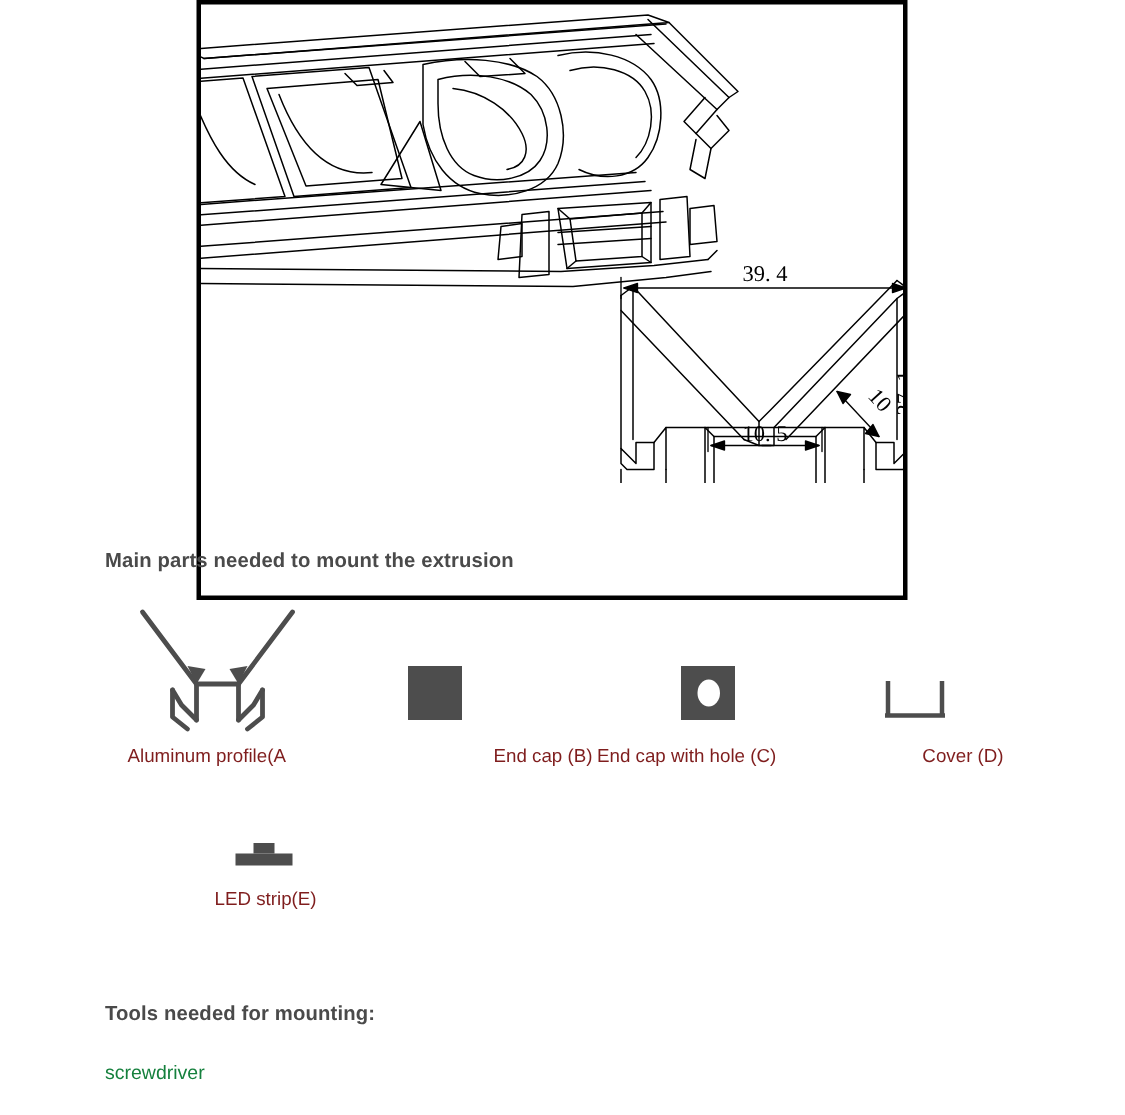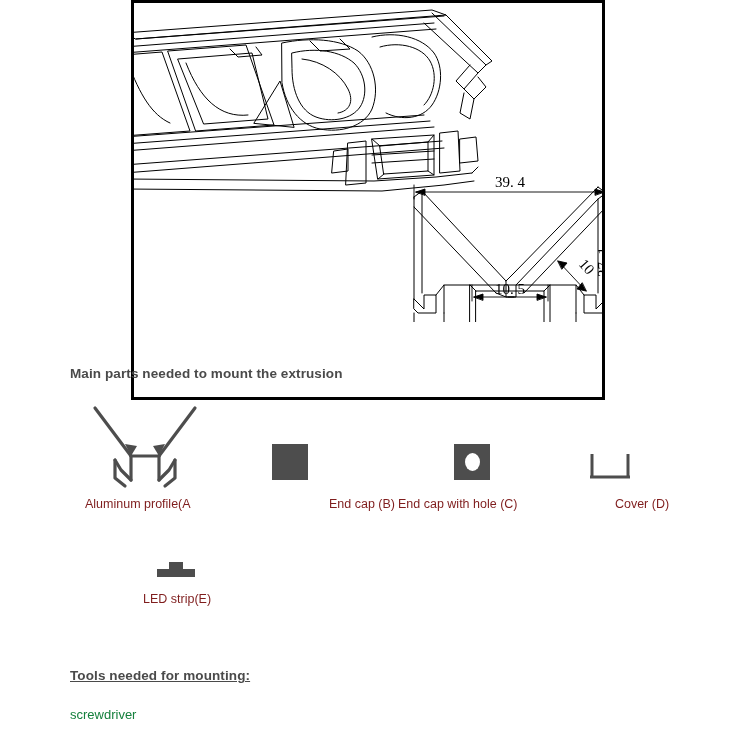--- a/index.html
+++ b/index.html
@@ -36,21 +36,21 @@
   
   .section-heading {
     position: absolute;
     font-size: 13.5px;
     font-weight: bold;
     color: #4a4a4a;
     letter-spacing: 0.1px;
     white-space: nowrap;
   }
   #heading-main-parts { left: 70px; top: 366px; }
-  #heading-tools      { left: 70px; top: 668px; text-decoration: underline; }
+  #heading-tools      { left: 70px; top: 668px; }
 
   .body-text {
     position: absolute;
     font-size: 13px;
     color: #15803d;
     white-space: nowrap;
   }
   #tools-screwdriver { left: 70px; top: 707px; }
 
   

